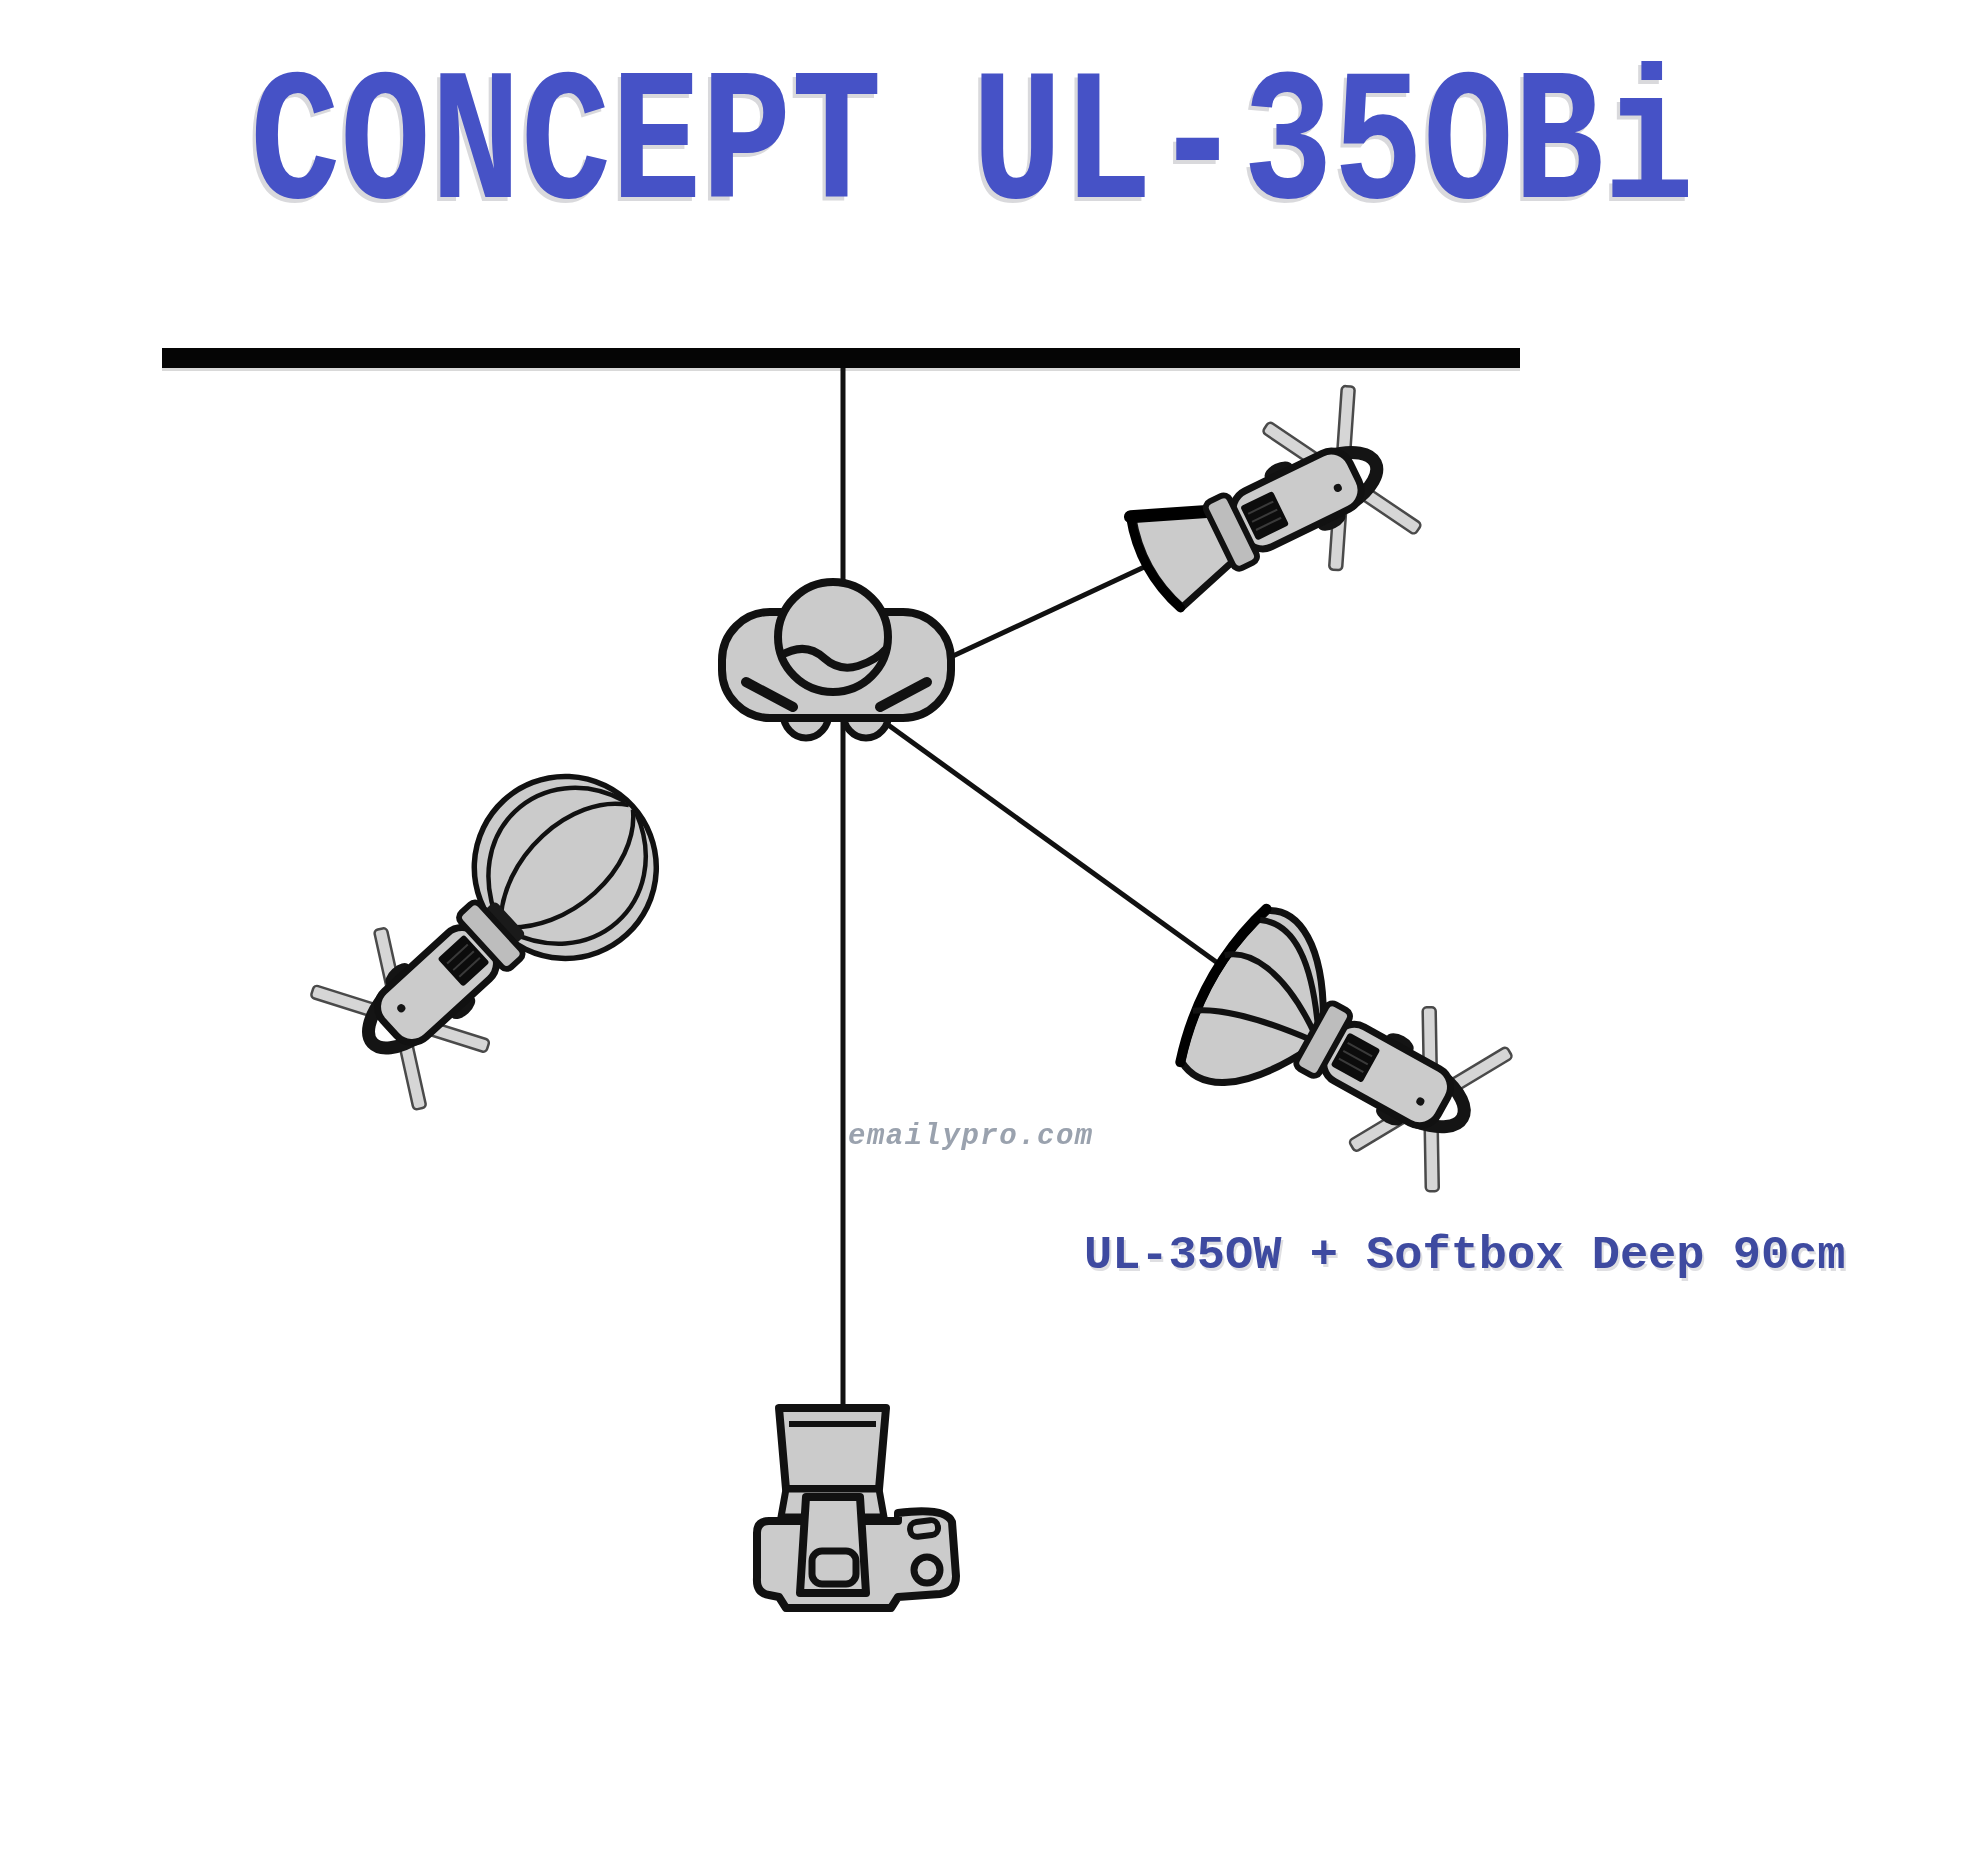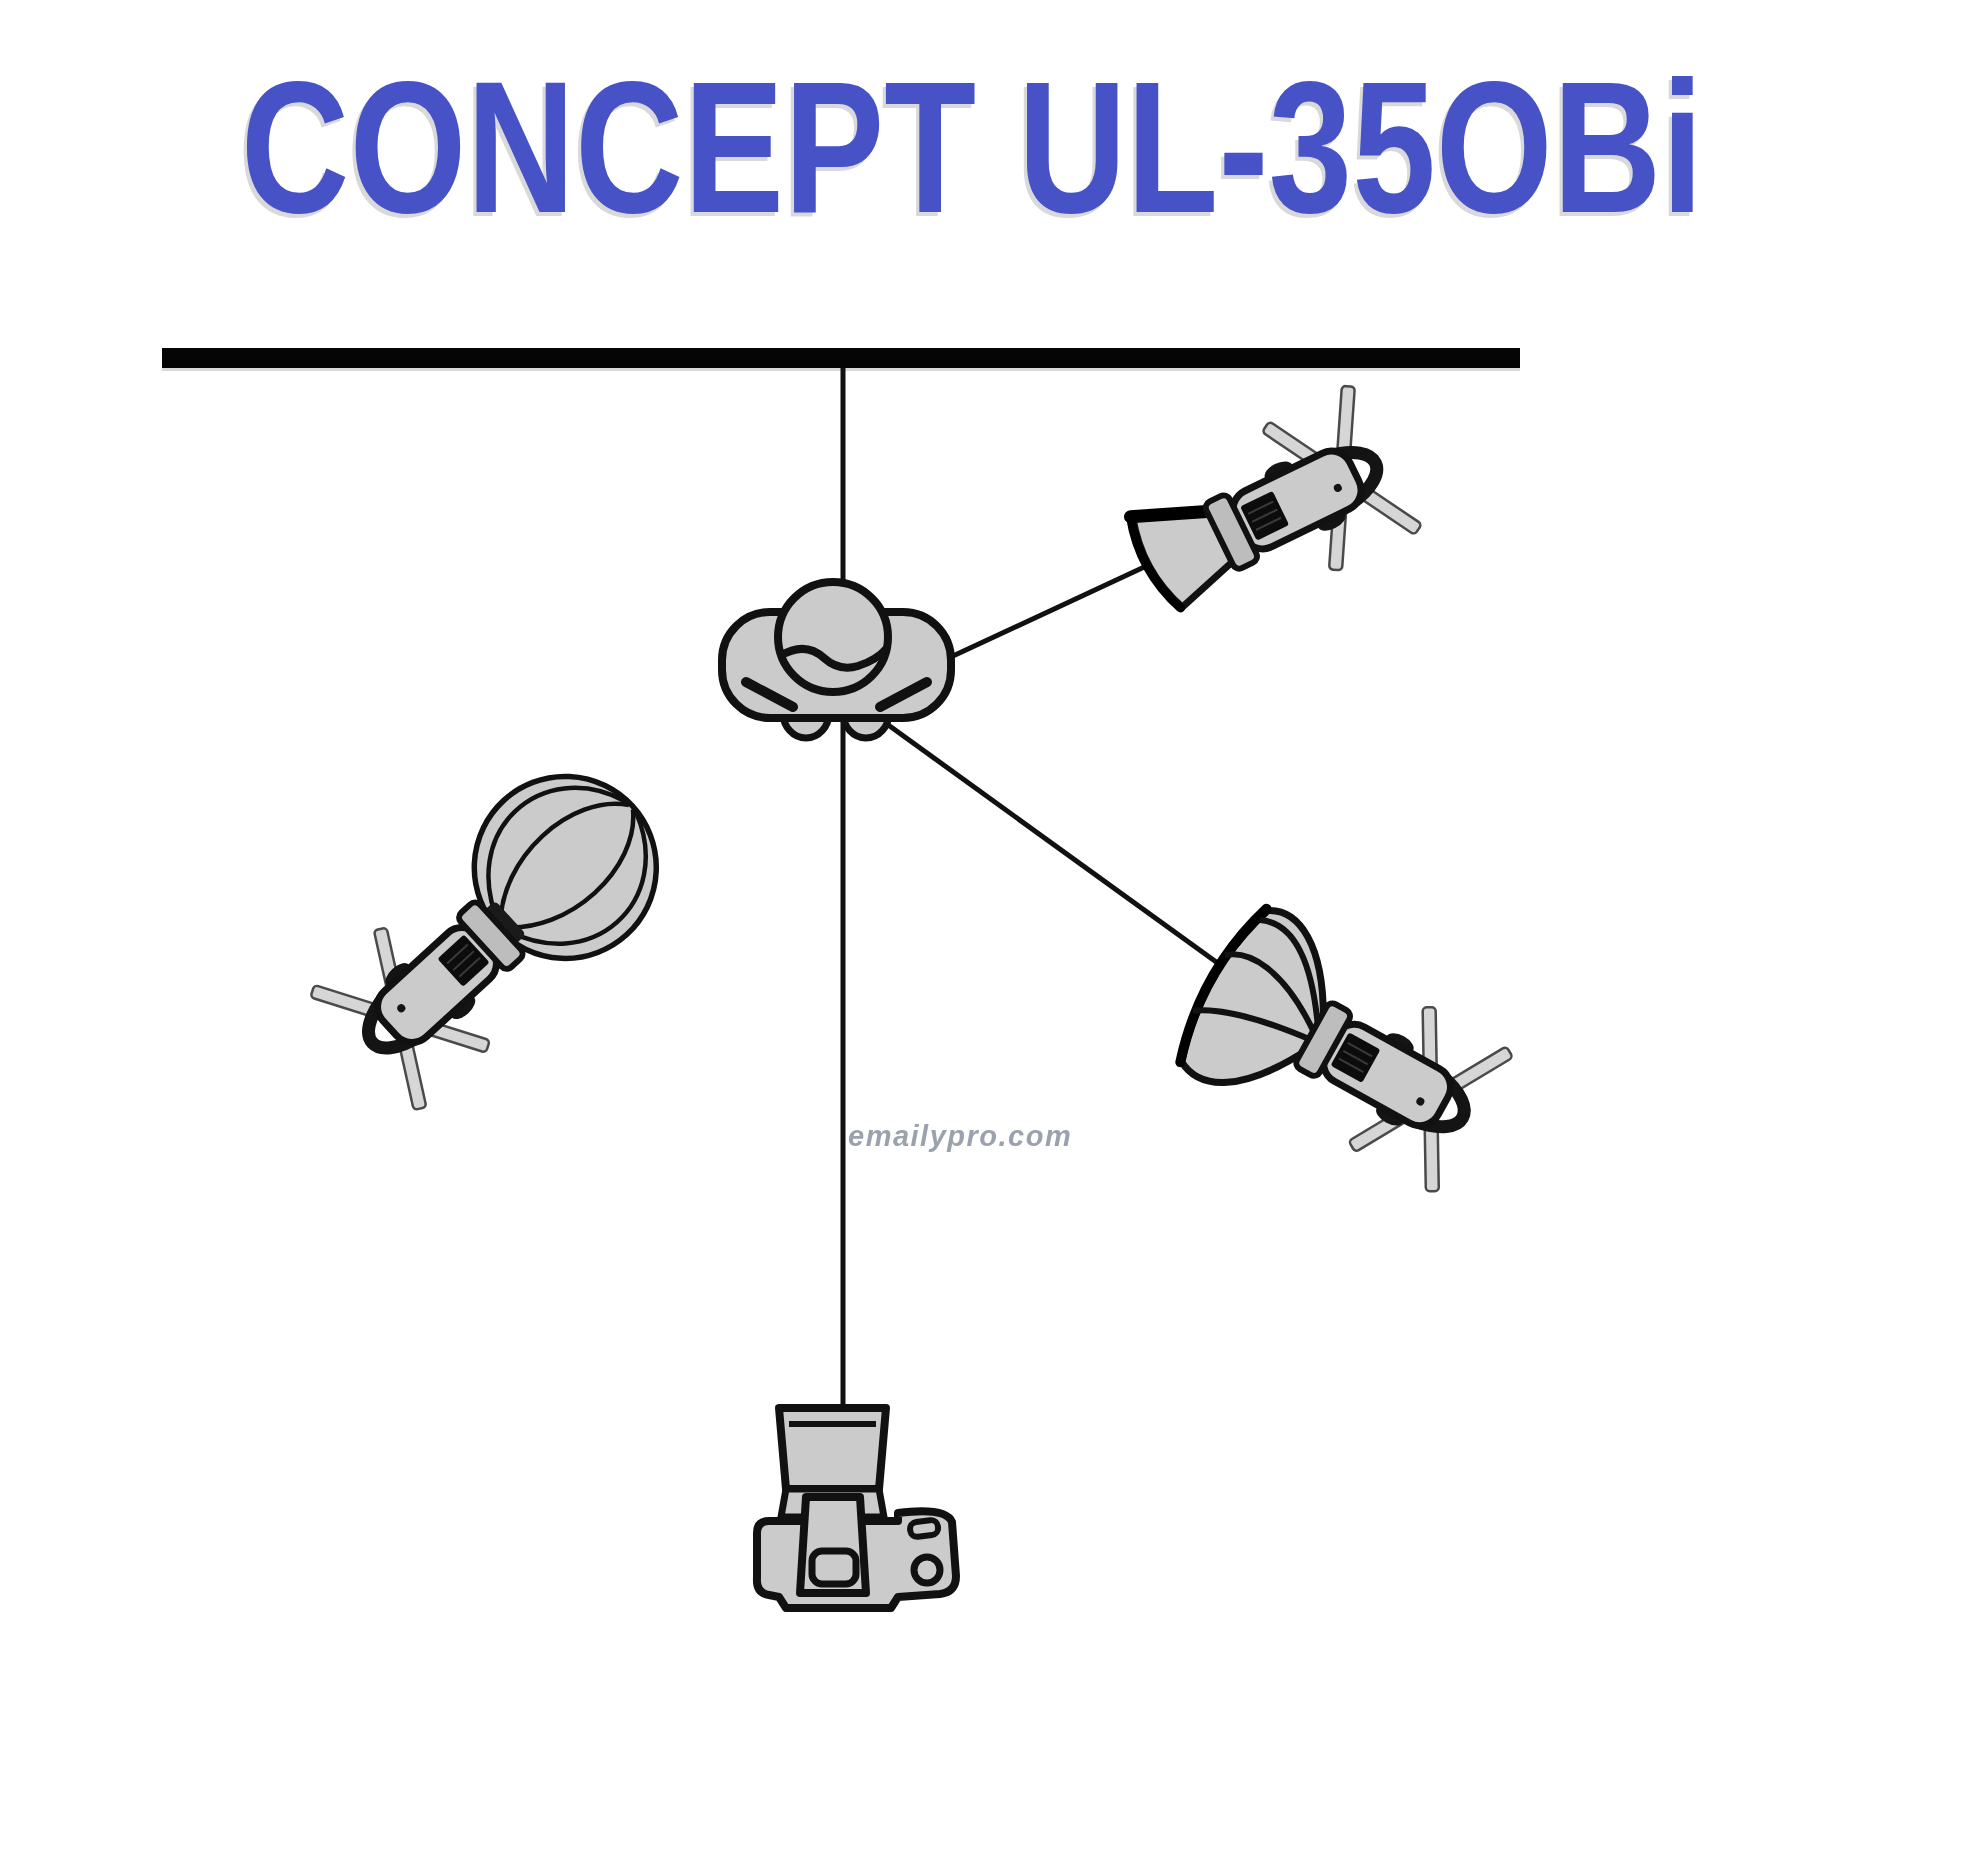--- a/index.html
+++ b/index.html
@@ -1,21 +1,21 @@
 <!DOCTYPE html>
 <html><head>
 <meta charset="utf-8">
 <style>
   html,body{margin:0;padding:0;background:#ffffff;}
   .stage{
     position:relative;
     width:1977px;height:1849px;
     background:#ffffff;
     overflow:hidden;
-    font-family:Liberation Sans, sans-serif;
+    font-family:Liberation Mono, monospace;
   }
   .title{
     position:absolute;
     left:972px;top:53px;
     font-size:188px;
     font-weight:700;
     line-height:1;
     white-space:nowrap;
     color:#4652c6;
     letter-spacing:0px;
@@ -132,16 +132,17 @@
       <line x1="789" y1="1424" x2="876" y2="1424" stroke="#111111" stroke-width="6"></line>
       <path d="M 786 1489 L 879 1489 L 884 1517 L 781 1517 Z" fill="#cbcbcb" stroke="#111111" stroke-width="7" stroke-linejoin="round"></path>
       <path d="M 769 1521 L 898 1521 L 898 1513 Q 946 1507 952 1522 L 956 1576 Q 956 1592 940 1594 L 898 1597 L 891 1608 L 786 1608 L 779 1597 L 769 1595 Q 756 1593 757 1578 L 757 1533 Q 757 1521 769 1521 Z" fill="#cbcbcb" stroke="#111111" stroke-width="8" stroke-linejoin="round"></path>
       <path d="M 806 1497 L 860 1497 L 866 1593 L 800 1593 Z" fill="#cbcbcb" stroke="#111111" stroke-width="8" stroke-linejoin="round"></path>
       <rect x="812" y="1551" width="44" height="33" rx="10" fill="#cbcbcb" stroke="#111111" stroke-width="7"></rect>
       <rect x="910" y="1521" width="28" height="15" rx="7" transform="rotate(-7 924 1528)" fill="#cbcbcb" stroke="#111111" stroke-width="6"></rect>
       <circle cx="927" cy="1570" r="13" fill="#cbcbcb" stroke="#111111" stroke-width="7"></circle>
     </g>
   </svg>
 
+  <div class="light-label label-deep">UL-35OW + Softbox Deep 90cm</div>
 
   <div class="watermark">emailypro.com</div>
 
 </div>
 
 </body></html>

